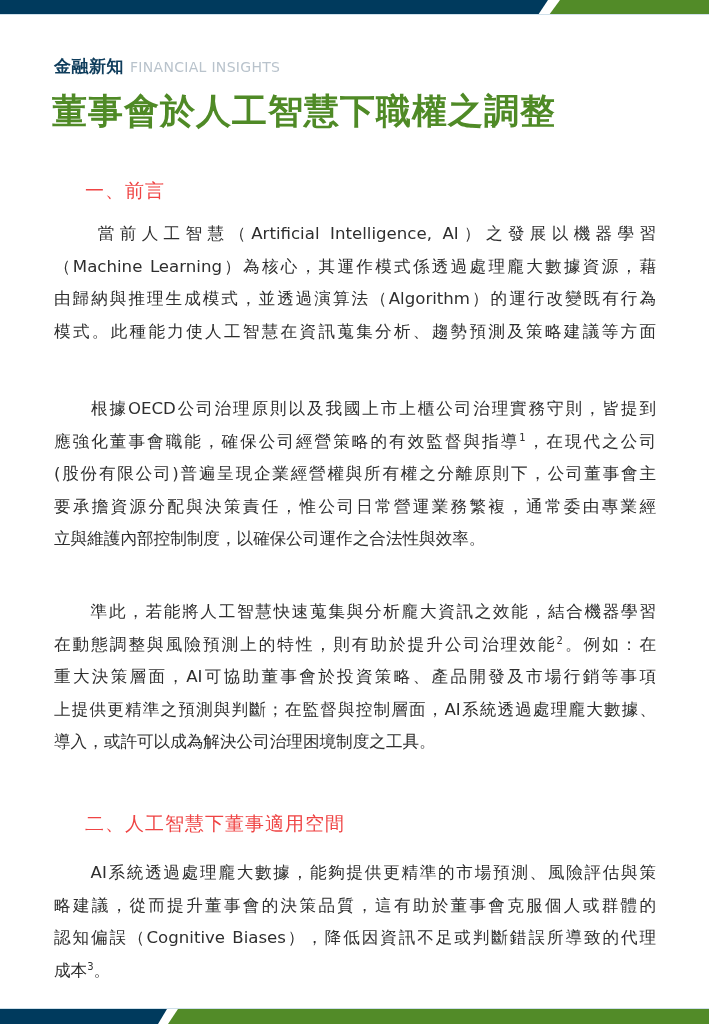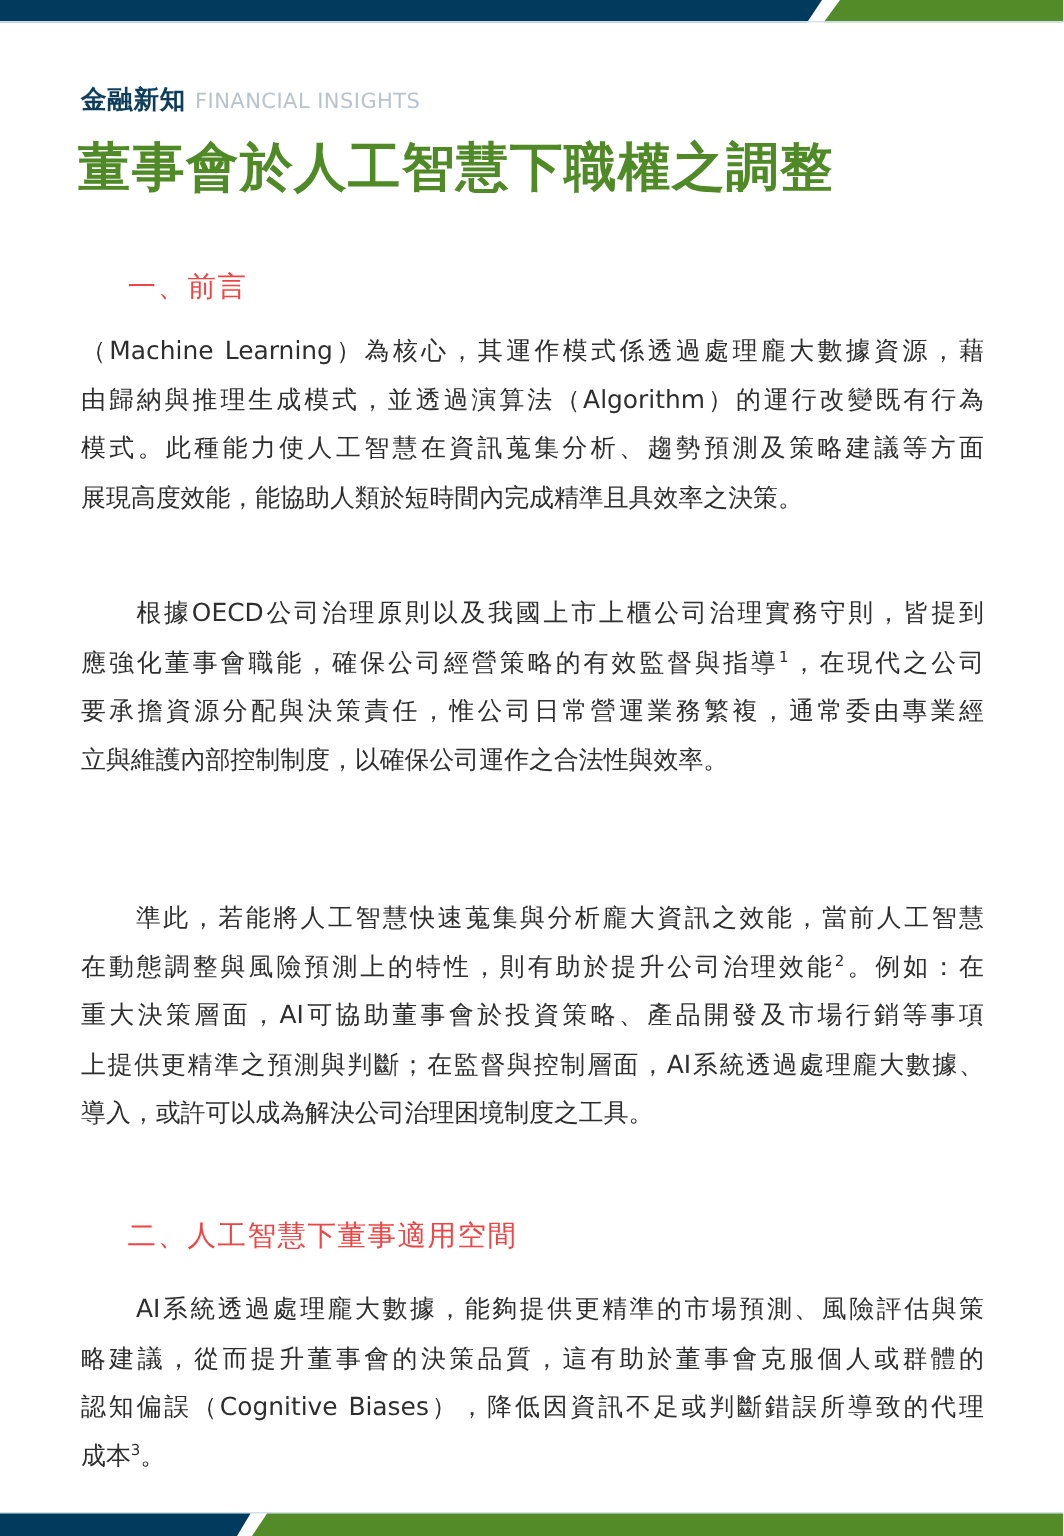--- a/index.html
+++ b/index.html
@@ -56,35 +56,36 @@
 <div class="kicker">
   <span class="kicker-zh">金融新知</span>
   <span class="kicker-en">FINANCIAL INSIGHTS</span>
 </div>
 
 <div class="title">董事會於人工智慧下職權之調整</div>
 
 <div class="section-heading" style="top:178px;">一、前言</div>
 
 <div class="para" style="top:218px;">
+  <span class="line">　　當前人工智慧（Artificial Intelligence, AI）之發展以機器學習</span>
   <span class="line">（Machine Learning）為核心，其運作模式係透過處理龐大數據資源，藉</span>
   <span class="line">由歸納與推理生成模式，並透過演算法（Algorithm）的運行改變既有行為</span>
   <span class="line">模式。此種能力使人工智慧在資訊蒐集分析、趨勢預測及策略建議等方面</span>
-  <span class="line last">展現高度效能，能協助人類於短時間內完成精準且具效率之決策。</span>
 </div>
 
 <div class="para" style="top:393px;">
   <span class="line">　　根據OECD公司治理原則以及我國上市上櫃公司治理實務守則，皆提到</span>
   <span class="line"><span>應強化董事會職能，確保公司經營策略的有效監督與指導</span><sup>1</sup><span>，在現代之公司</span></span>
+  <span class="line">(股份有限公司)普遍呈現企業經營權與所有權之分離原則下，公司董事會主</span>
   <span class="line">要承擔資源分配與決策責任，惟公司日常營運業務繁複，通常委由專業經</span>
   <span class="line last">立與維護內部控制制度，以確保公司運作之合法性與效率。</span>
 </div>
 
 <div class="para" style="top:596px;">
-  <span class="line">　　準此，若能將人工智慧快速蒐集與分析龐大資訊之效能，當前人工智慧</span>
+  <span class="line">　　準此，若能將人工智慧快速蒐集與分析龐大資訊之效能，結合機器學習</span>
   <span class="line"><span>在動態調整與風險預測上的特性，則有助於提升公司治理效能</span><sup>2</sup><span>。例如：在</span></span>
   <span class="line">重大決策層面，AI可協助董事會於投資策略、產品開發及市場行銷等事項</span>
   <span class="line">上提供更精準之預測與判斷；在監督與控制層面，AI系統透過處理龐大數據、</span>
   <span class="line last">導入，或許可以成為解決公司治理困境制度之工具。</span>
 </div>
 
 <div class="section-heading" style="top:811px;">二、人工智慧下董事適用空間</div>
 
 <div class="para" style="top:857px;">
   <span class="line">　　AI系統透過處理龐大數據，能夠提供更精準的市場預測、風險評估與策</span>

